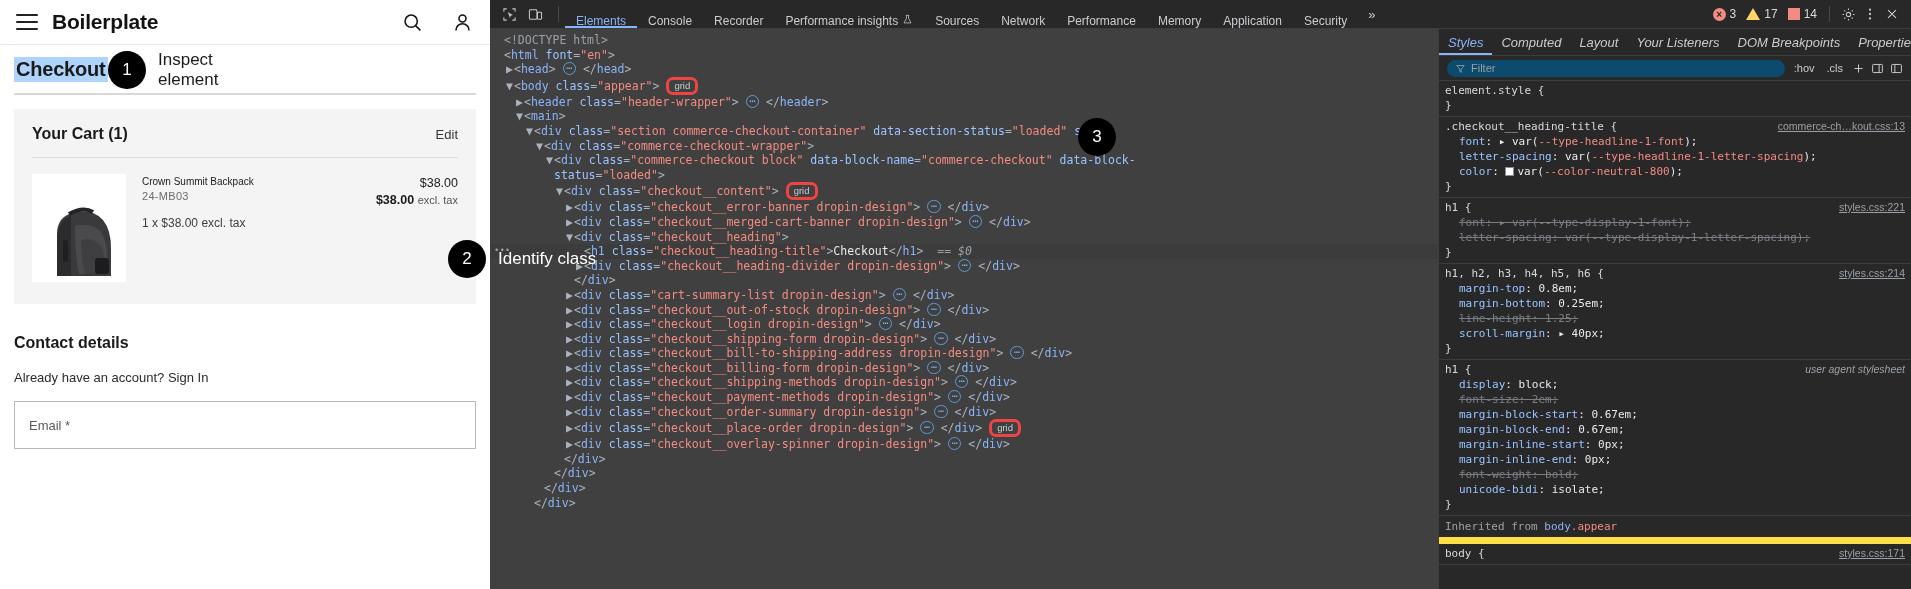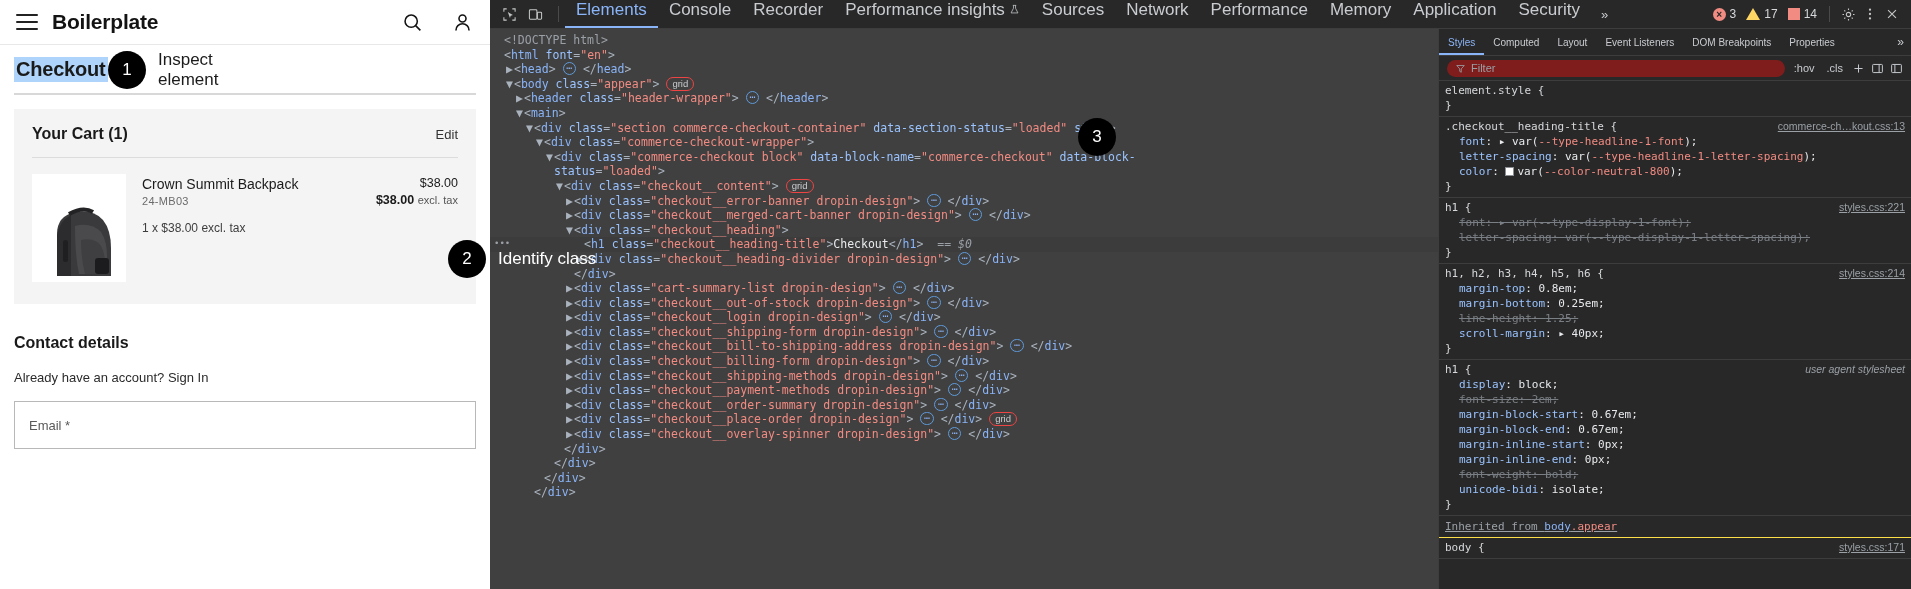--- a/index.html
+++ b/index.html
@@ -61,21 +61,21 @@
   .cart-title { font-size: 16px; font-weight: 700; color: #1a1a1a; }
   .cart-edit { margin-left: auto; font-size: 13px; color: #333; cursor: pointer; }
   .cart-divider { height: 1px; background: #dcdcdc; margin: 14px 0 0; }
   .cart-item { display: flex; gap: 16px; padding-top: 16px; }
   .thumb {
     width: 94px; height: 108px; background: #fff;
     display: flex; align-items: flex-end; justify-content: center;
     overflow: hidden; flex: 0 0 94px;
   }
   .item-mid { flex: 1; padding-top: 2px; }
-  .item-name { font-size: 14px; color: #1a1a1a; }
+  .item-name { font-size: 10px; color: #1a1a1a; }
   .item-sku { font-size: 11px; color: #6b6b6b; margin-top: 3px; letter-spacing: .3px;}
   .item-qty { font-size: 12px; color: #3d3d3d; margin-top: 14px; }
   .item-right { text-align: right; padding-top: 2px; min-width: 96px; }
   .price { font-size: 12.5px; color: #1a1a1a; }
   .price-strong { font-size: 12.5px; color: #1a1a1a; font-weight: 700; margin-top: 3px; }
   .price-strong .tax { font-weight: 400; font-size: 11px; color: #555; }
 
   .contact { margin-top: 30px; }
   .contact-title { font-size: 16px; font-weight: 700; color: #1a1a1a; }
   .contact-sub { font-size: 13px; color: #2b2b2b; margin-top: 18px; }
@@ -94,22 +94,22 @@
   }
   .dt-toolbar {
     height: 29px; background: #282828; display: flex; align-items: stretch;
     border-bottom: 1px solid #3d3d3d; flex: 0 0 29px;
   }
   .dt-tool-icons { display: flex; align-items: center; gap: 4px; padding: 0 6px 0 8px; }
   .dt-ic { width: 22px; height: 20px; display:flex; align-items:center; justify-content:center; color:#c4c7c5; cursor:pointer; border-radius:3px;}
   .dt-sep { width: 1px; background: #4a4a4a; margin: 6px 6px; }
   .dt-tabs { display: flex; align-items: stretch; }
   .dt-tab {
-    padding: 0 11px; display: flex; align-items: flex-start; gap: 4px;
-    font-size: 17px; color: #c9ccd0; cursor: pointer; white-space: nowrap;
+    padding: 0 11px; display: flex; align-items: flex-end; gap: 4px;
+    font-size: 12px; color: #c9ccd0; cursor: pointer; white-space: nowrap;
   }
   .dt-tab.active { color: #8ab4f8; box-shadow: inset 0 -2px 0 #8ab4f8; }
   .dt-more { padding: 0 10px; display:flex; align-items:center; color:#c9ccd0; font-size:13px; cursor:pointer;}
   .dt-right { margin-left: auto; display: flex; align-items: center; gap: 0; padding-right: 8px; }
   .counter { display: flex; align-items: center; gap: 4px; font-size: 12px; color: #d6d8db; padding: 0 5px; cursor:pointer;}
   .dot-err { width: 13px; height: 13px; border-radius: 50%; background: #f28b82; color: #282828; font-size: 10px; display:flex; align-items:center; justify-content:center; font-weight:700;}
   .tri-warn { width: 0; height: 0; border-left: 7px solid transparent; border-right: 7px solid transparent; border-bottom: 12px solid #fdd663; }
   .sq-info { width: 12px; height: 12px; background: #f28b82; }
   .vbar { width: 1px; height: 16px; background: #4a4a4a; margin: 0 7px; }
 
@@ -127,47 +127,47 @@
     color: #9aa0a6; font-size: 9px; letter-spacing: 0px;
   }
   .tagname { color: #8ab4f8; }
   .attrname { color: #9ac3ff; }
   .attrval { color: #f28b82; }
   .punct { color: #a9b2bd; }
   .txtnode { color: #e8eaed; }
   .doctype { color: #9aa0a6; }
   .eq0 { color: #9aa0a6; font-style: italic; }
   .badge-grid {
-    display: inline-block; border: 1px solid #ef4444; border-radius: 7px;
+    display: inline-block; border: 3px solid #ef4444; border-radius: 7px;
     color: #c9ccd0; font-size: 9.5px; padding: 0 5px; line-height: 12px;
     vertical-align: 1px; font-family: "Liberation Sans", sans-serif;
   }
   .ellipsis-b {
     display: inline-block; border: 1px solid #5f9bdc; border-radius: 8px;
     color: #8ab4f8; font-size: 9px; padding: 0 3px; line-height: 11px;
     vertical-align: 2px;
   }
   .arrow { color: #a9b2bd; display:inline-block; width:8px; }
 
   .styles-pane {
     flex: 0 0 473px; width: 473px; background: #282828;
     border-left: 1px solid #3d3d3d; display: flex; flex-direction: column;
     min-height: 0;
   }
   .st-tabs { height: 27px; display: flex; align-items: stretch; border-bottom: 1px solid #3d3d3d; }
-  .st-tab { padding: 0 9px; display: flex; align-items: center; font-size: 10px; color: #c9ccd0; cursor: pointer; white-space: nowrap;}
+  .st-tab { padding: 0 9px; display: flex; align-items: center; font-size: 13px; color: #c9ccd0; cursor: pointer; white-space: nowrap; font-style: italic;}
   .st-tab.active { color: #8ab4f8; box-shadow: inset 0 -2px 0 #8ab4f8; }
   .st-chev { margin-left: auto; padding: 0 7px; display:flex; align-items:center; color:#c9ccd0; font-size:12px; cursor:pointer;}
   .st-filter-row {
     height: 25px; display: flex; align-items: center; gap: 6px;
     padding: 0 8px; border-bottom: 1px solid #3d3d3d;
   }
   .filter-pill {
     flex: 1; display: flex; align-items: center; gap: 6px;
-    background: #7f1d1d; border-radius: 11px; height: 17px; padding: 0 9px;
+    background: #0c4a6e; border-radius: 11px; height: 17px; padding: 0 9px;
     font-size: 11px; color: #9aa0a6;
   }
   .st-act { font-size: 11px; color: #c9ccd0; cursor: pointer; padding: 0 3px;}
   .st-icn { color:#c9ccd0; cursor:pointer; display:flex; align-items:center;}
   .st-rules { flex: 1; overflow: hidden; font-family: "DejaVu Sans Mono", monospace; font-size: 11px; line-height: 15px; }
   .rule { border-bottom: 1px solid #3d3d3d; padding: 2px 0 3px 0; position: relative; }
   .rule .src {
     position: absolute; right: 6px; top: 2px; font-size: 10.5px;
     color: #9aa0a6; text-decoration: underline; cursor: pointer;
     font-family: "Liberation Sans", sans-serif;
@@ -175,21 +175,21 @@
   .rule .src.ital { font-style: italic; text-decoration: none; }
   .sel-txt { color: #d6d8db; padding-left: 6px; }
   .decl { padding-left: 20px; color: #9ac3ff; }
   .decl .prop { color: #9ac3ff; }
   .decl .val { color: #e8eaed; }
   .decl .varname { color: #f28b82; }
   .strike { text-decoration: line-through; color: #7a7f85; }
   .strike .prop, .strike .val, .strike .varname { color: #7a7f85; }
   .brace { color: #d6d8db; padding-left: 6px; }
   .swatch { display:inline-block; width:9px; height:9px; background:#fff; border:1px solid #8a8d91; vertical-align:-1px; margin-right:3px;}
-  .inherit-row { padding: 3px 6px; color: #9aa0a6; font-size: 11px; border-bottom: 1px solid #fde047; text-decoration: underline; }
+  .inherit-row { padding: 3px 6px; color: #9aa0a6; font-size: 11px; border-bottom: 7px solid #fde047; }
   .inherit-row .tg { color: #8ab4f8; }
   .inherit-row .cl { color: #f28b82; }
 </style>
 </head>
 <body>
 
 <div class="app">
 
   <div class="page">
 
@@ -390,21 +390,21 @@
           <div class="dom-line"><span style="display:inline-block;width:50px"></span><span class="arrow"> </span><span class="punct">&lt;/</span><span class="tagname">div</span><span class="punct">&gt;</span></div>
           <div class="dom-line"><span style="display:inline-block;width:40px"></span><span class="arrow"> </span><span class="punct">&lt;/</span><span class="tagname">div</span><span class="punct">&gt;</span></div>
           <div class="dom-line"><span style="display:inline-block;width:30px"></span><span class="arrow"> </span><span class="punct">&lt;/</span><span class="tagname">div</span><span class="punct">&gt;</span></div>
         </div>
 
       <div class="styles-pane">
         <div class="st-tabs">
             <div class="st-tab active">Styles</div>
             <div class="st-tab">Computed</div>
             <div class="st-tab">Layout</div>
-            <div class="st-tab">Event Listeners</div>
+            <div class="st-tab">Your Listeners</div>
             <div class="st-tab">DOM Breakpoints</div>
             <div class="st-tab">Properties</div>
             <div class="st-chev">»</div>
           </div>
         <div class="st-filter-row">
           <div class="filter-pill">
             <svg width="9" height="9" viewBox="0 0 12 12" fill="none" stroke="#9aa0a6" stroke-width="1.1">
               <path d="M1 2h10l-4 4.5V11l-2-1.2V6.5z"></path>
             </svg>
             <span>Filter</span>

